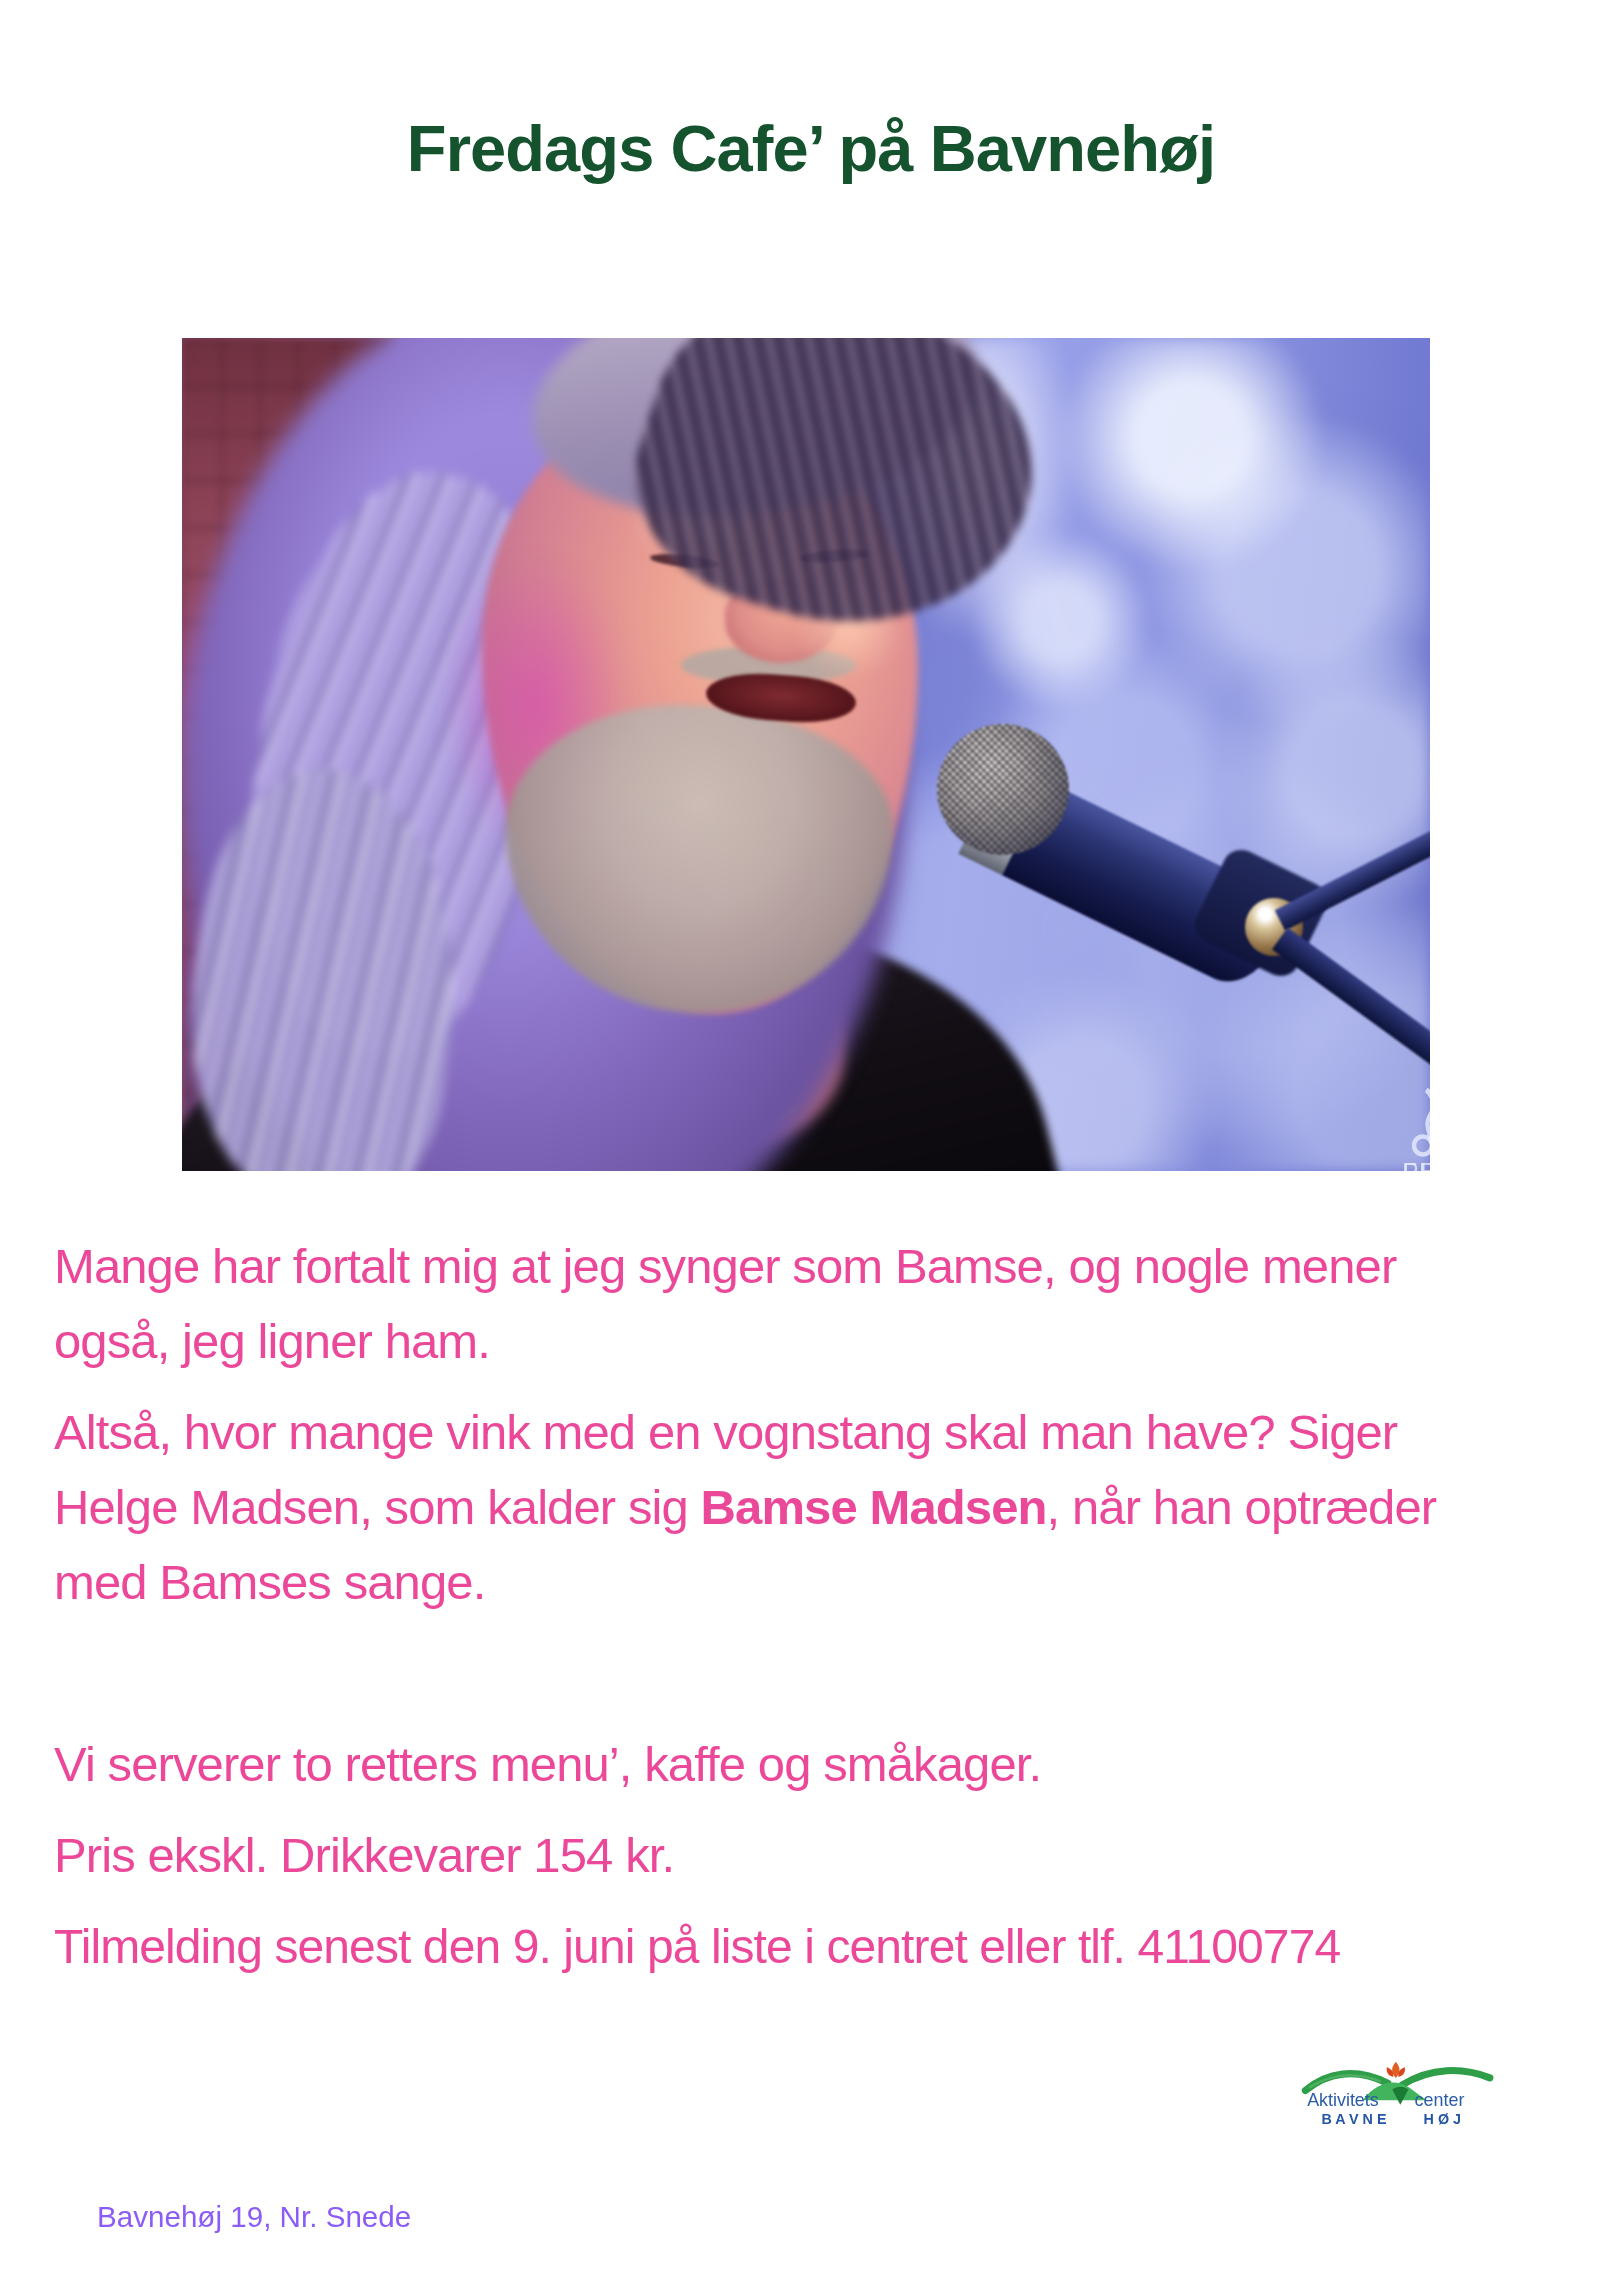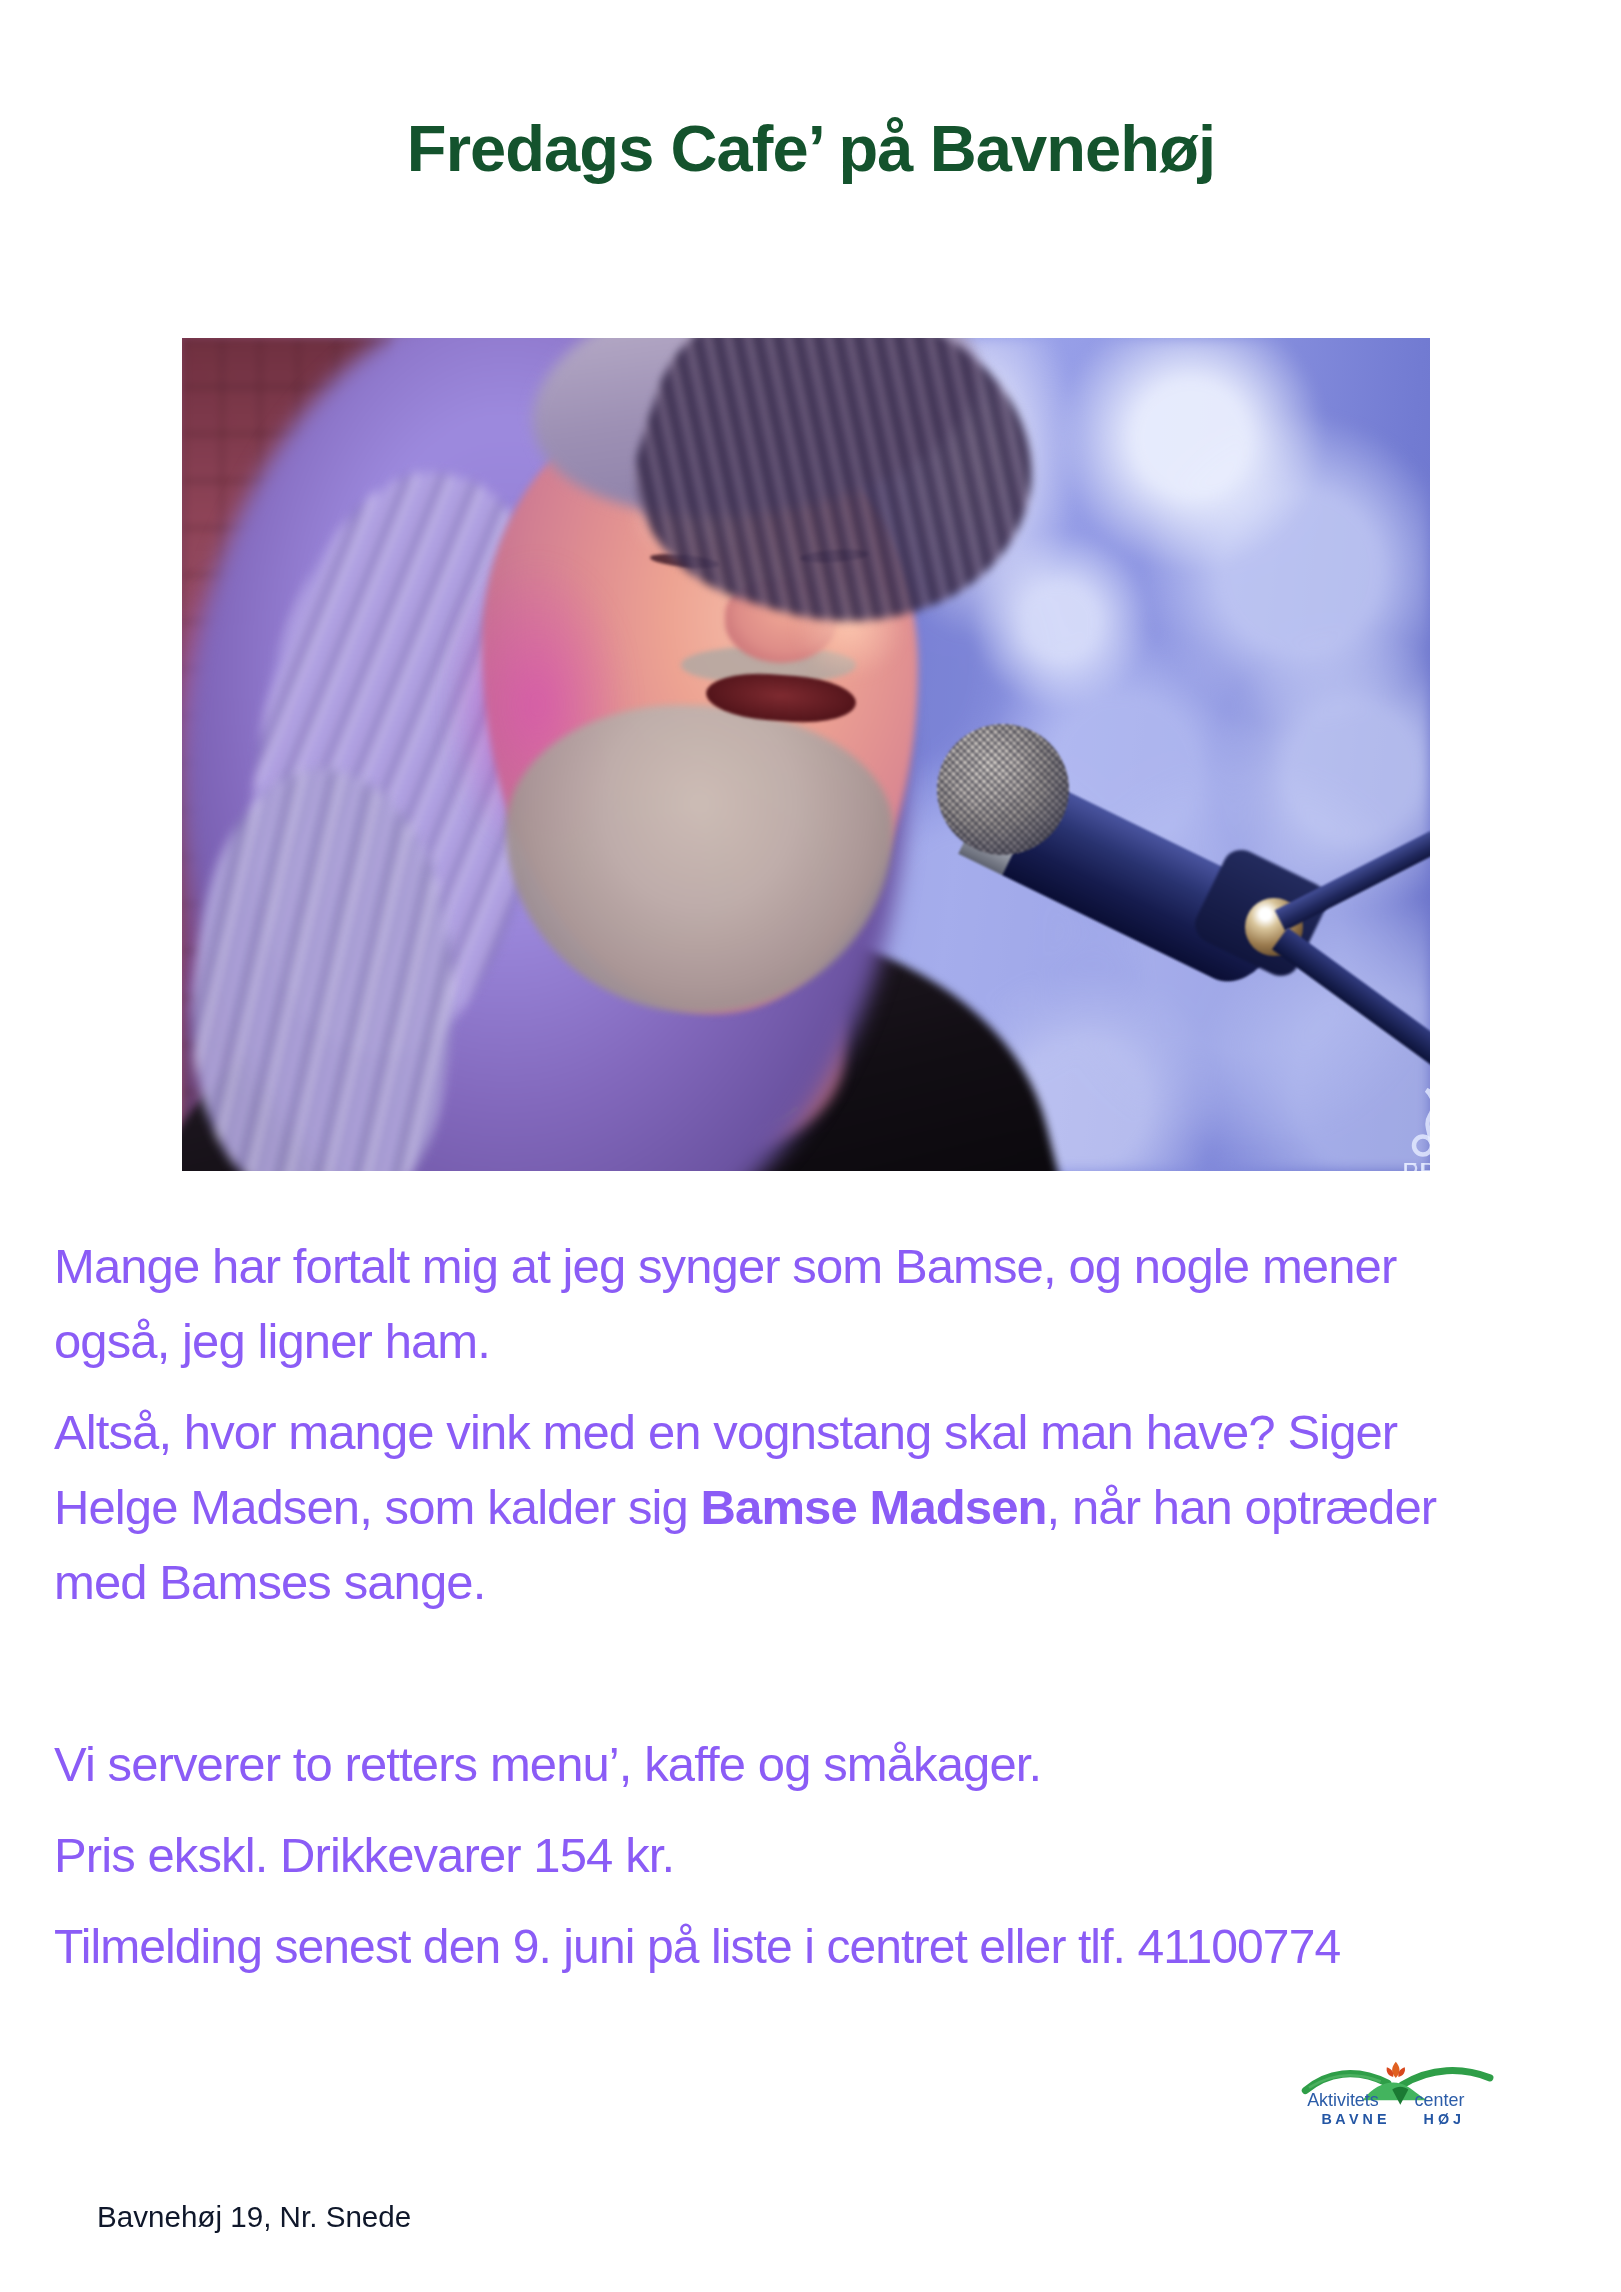--- a/index.html
+++ b/index.html
@@ -93,29 +93,29 @@
   .ph-rod-up{left:88%;top:68.5%;width:14%;height:2.8%;transform-origin:0 50%;transform:rotate(-27deg);
       filter:blur(0.9px);background:linear-gradient(180deg,#434e96,#222a60 60%,#10163e);}
   .ph-rod-down{left:88%;top:70.5%;width:16%;height:3.2%;transform-origin:0 50%;transform:rotate(36deg);
       filter:blur(0.9px);background:linear-gradient(180deg,#323c80,#1a2254 60%,#0c1238);}
   .ph-wm{right:2.2%;bottom:1.6%;display:flex;align-items:flex-end;gap:7.2px;position:absolute;}
   .ph-wm-text{text-align:left;color:rgba(228,234,255,.82);font-size:24px;line-height:27px;
       letter-spacing:1.8px;font-family:"Liberation Sans",sans-serif;}
   .ph-wm-note{width:47px;height:75px;}
 
   
-  .body-text{position:absolute;left:54px;top:1229px;width:1558px;color:#8b5cf6;
+  .body-text{position:absolute;left:54px;top:1229px;width:1558px;color:#ec4899;
       font-size:49px;line-height:75px;letter-spacing:-0.9px;}
   .body-text p{margin:0 0 16px 0;white-space:pre-line;}
   .body-text .gap{height:91px;margin:0;}
   .body-text p.tight{font-size:48px;}
 
   
   .logo{position:absolute;left:1300px;top:2058px;width:197px;height:72px;}
-  .footer{position:absolute;left:97px;top:2200px;font-size:29.6px;color:#0f172a;letter-spacing:0;}
+  .footer{position:absolute;left:97px;top:2200px;font-size:29.6px;color:#8b5cf6;letter-spacing:0;}
 </style>
 </head>
 <body>
 
 <div class="page">
 
   <h1 class="title t1">Fredags Cafe’ på Bavnehøj</h1>
 
   <div class="photo">
     <div class="ph-base"></div>

